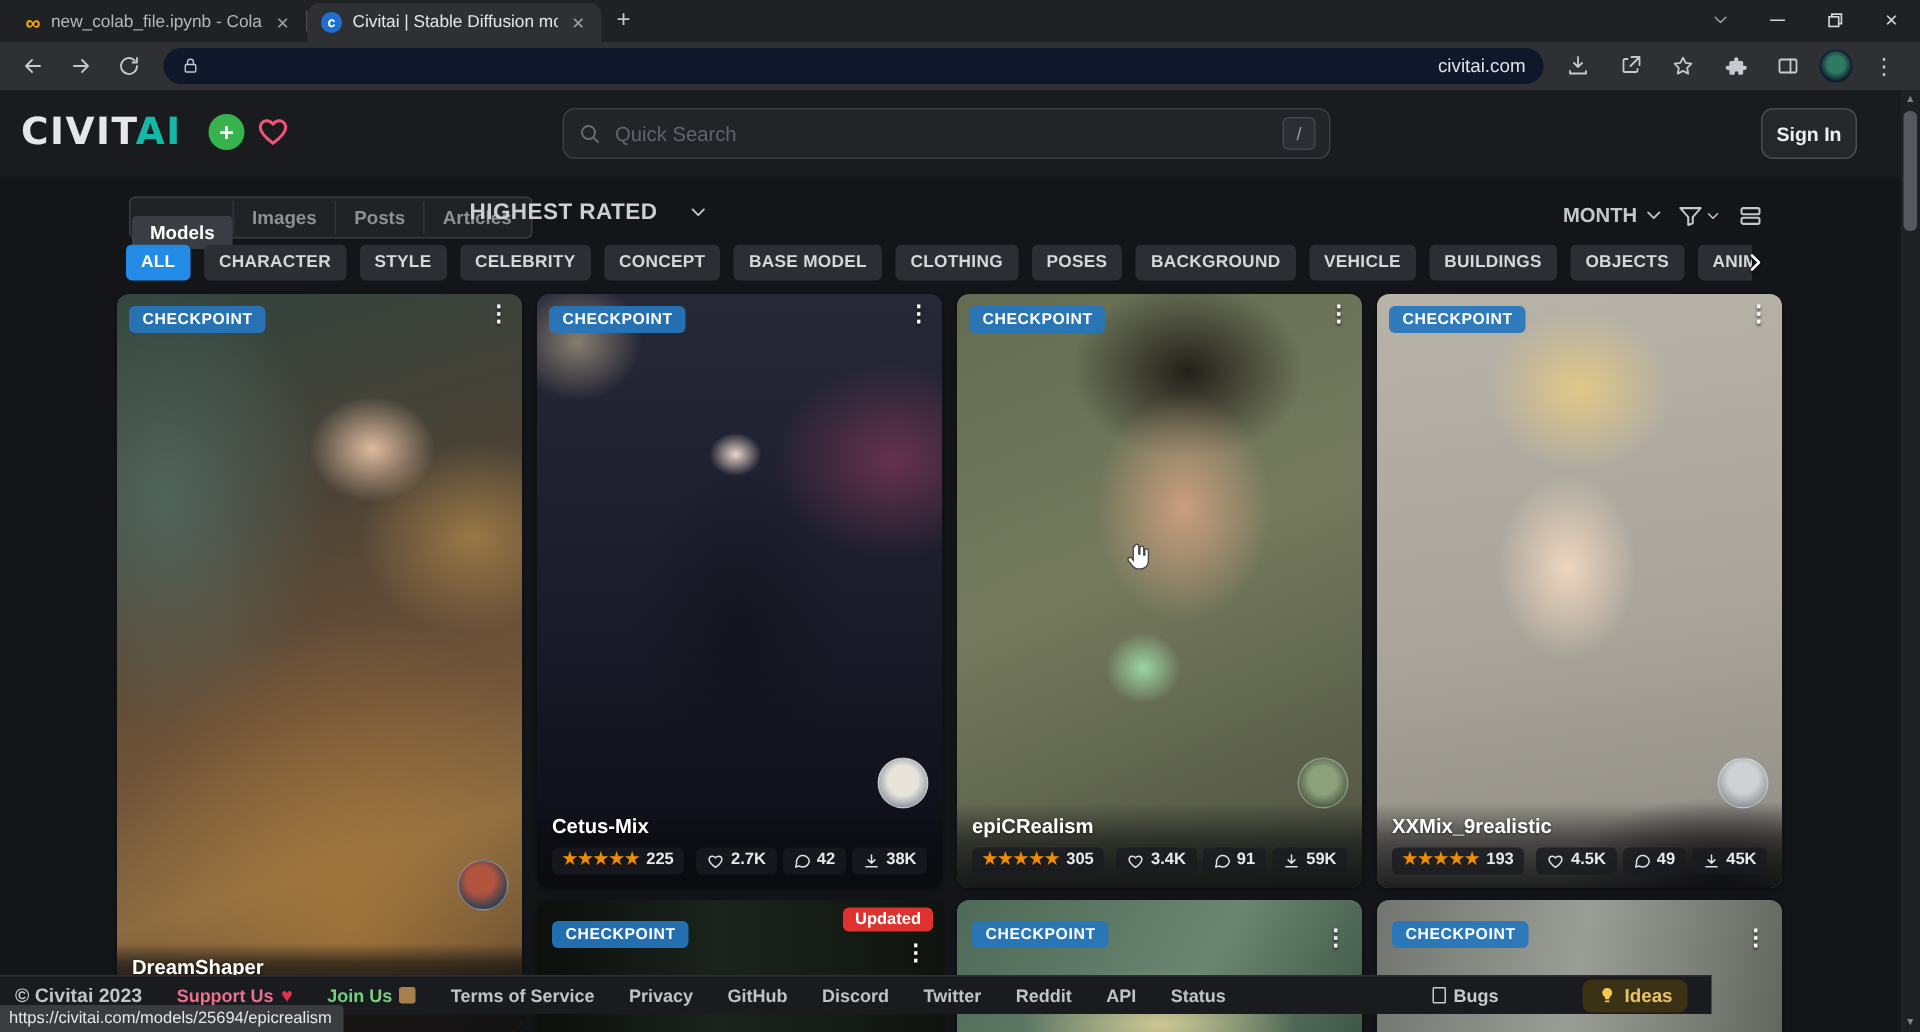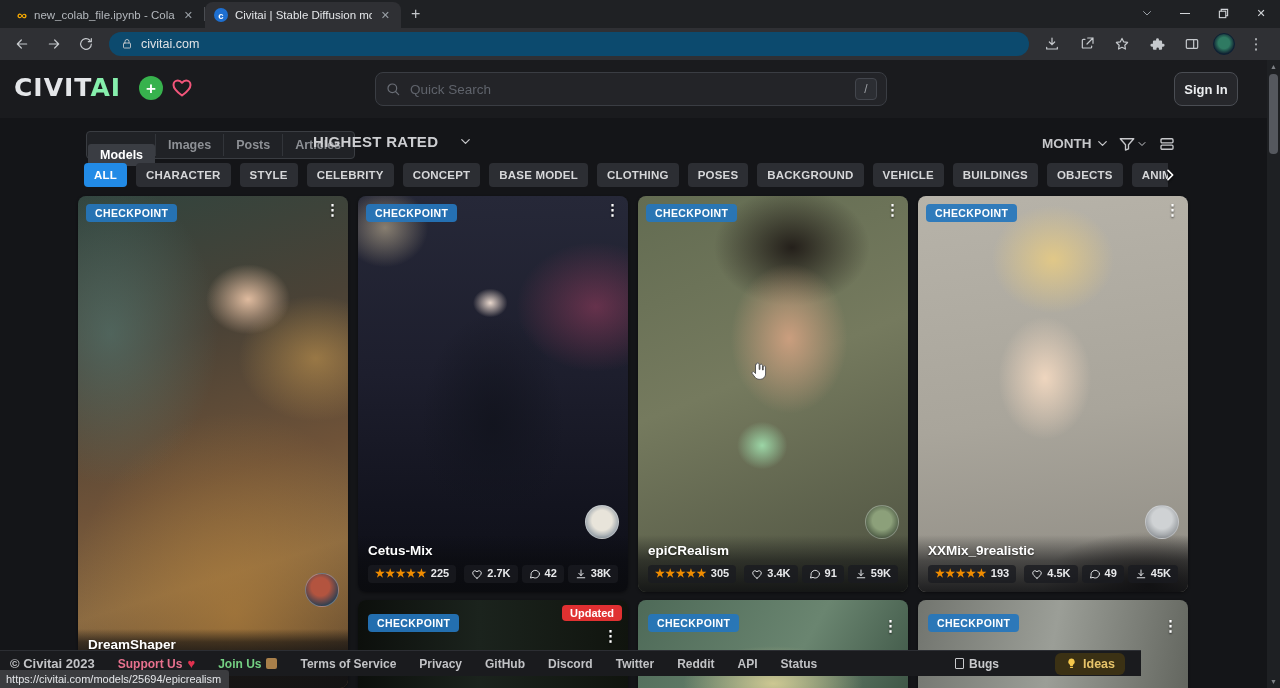--- a/index.html
+++ b/index.html
@@ -18,28 +18,28 @@
 .favicon-civitai{width:14px;height:14px;border-radius:50%;background:#1e6fd0;color:#fff;font-size:9.5px;font-weight:700;display:flex;align-items:center;justify-content:center;flex:0 0 auto;}
 .newtab{color:#c4c7cb;font-size:16px;margin-left:10px;align-self:center;line-height:1;}
 .win-controls{margin-left:auto;display:flex;align-self:flex-start;}
 .win-btn{width:38px;height:26px;display:flex;align-items:center;justify-content:center;color:#d2d5d9;font-size:11px;}
 .min-bar{width:10px;border-top:1.5px solid #d2d5d9;display:inline-block;}
 
 .toolbar{position:absolute;top:28px;left:0;right:0;height:32px;background:#2f3034;display:flex;align-items:center;padding:0 8px;gap:4px;}
 .tb-btn{width:28px;height:28px;border-radius:50%;display:flex;align-items:center;justify-content:center;color:#c6c9cd;flex:0 0 auto;}
 svg.tico{width:16px;height:16px;stroke:#c6c9cd;fill:none;stroke-width:1.8;stroke-linecap:round;stroke-linejoin:round;}
 svg.tico-s{width:12px;height:12px;stroke:#9aa0a6;fill:none;stroke-width:2;stroke-linecap:round;stroke-linejoin:round;}
-.addr{flex:1;height:24px;background:#0c4a6e;border-radius:12px;display:flex;align-items:center;gap:8px;padding:0 12px;color:#e0e2e5;font-size:12.5px;margin:0 5px;min-width:0;}
+.addr{flex:1;height:24px;background:#0f172a;border-radius:12px;display:flex;align-items:center;gap:8px;padding:0 12px;color:#e0e2e5;font-size:12.5px;margin:0 5px;min-width:0;justify-content:space-between;}
 .tb-right{display:flex;align-items:center;gap:7px;padding-right:2px;}
 .chrome-avatar{width:22px;height:22px;border-radius:50%;background:radial-gradient(circle at 50% 45%,#2f7a62 0 38%,#122433 72%);border:1px solid #0d2034;flex:0 0 auto;}
 
 
 .site-header{position:absolute;top:60px;left:0;width:1280px;height:58px;background:#1a1b1e;}
 .logo{position:absolute;left:14px;top:13px;font-size:25px;font-weight:900;letter-spacing:1px;color:#e4e6e9;font-family:"DejaVu Sans",sans-serif;}
-.logo .accent{color:#86efac;text-align:center;}
+.logo .accent{color:#14b8a6;text-align:center;}
 .plus-btn{position:absolute;left:139px;top:16px;width:24px;height:24px;border-radius:50%;background:#37b24d;color:#fff;font-size:17px;font-weight:700;display:flex;align-items:center;justify-content:center;line-height:1;}
 .heart-btn{position:absolute;left:170px;top:15px;}
 .searchbar{position:absolute;left:375px;top:12px;width:512px;height:34px;background:#232428;border:1px solid #3a3d43;border-radius:8px;display:flex;align-items:center;padding:0 9px;gap:9px;}
 .searchbar .ph{color:#5f636b;font-size:13.5px;flex:1;}
 .kbd{width:22px;height:22px;background:#2c2e33;border:1px solid #43464d;border-radius:4px;color:#9b9ea4;font-size:12px;display:flex;align-items:center;justify-content:center;}
 .signin{position:absolute;left:1174px;top:12px;width:64px;height:34px;border:1px solid #4a4d53;border-radius:8px;background:#26272b;color:#eceef0;font-size:13px;font-weight:600;display:flex;align-items:center;justify-content:center;}
 
 
 .seg{position:absolute;left:86px;top:131px;height:28px;display:flex;align-items:center;background:#202226;border:1px solid #3a3d42;border-radius:4px;padding:1px;}
 .seg-item{padding:4px 12px;font-size:12.5px;font-weight:700;color:#8d9095;}

